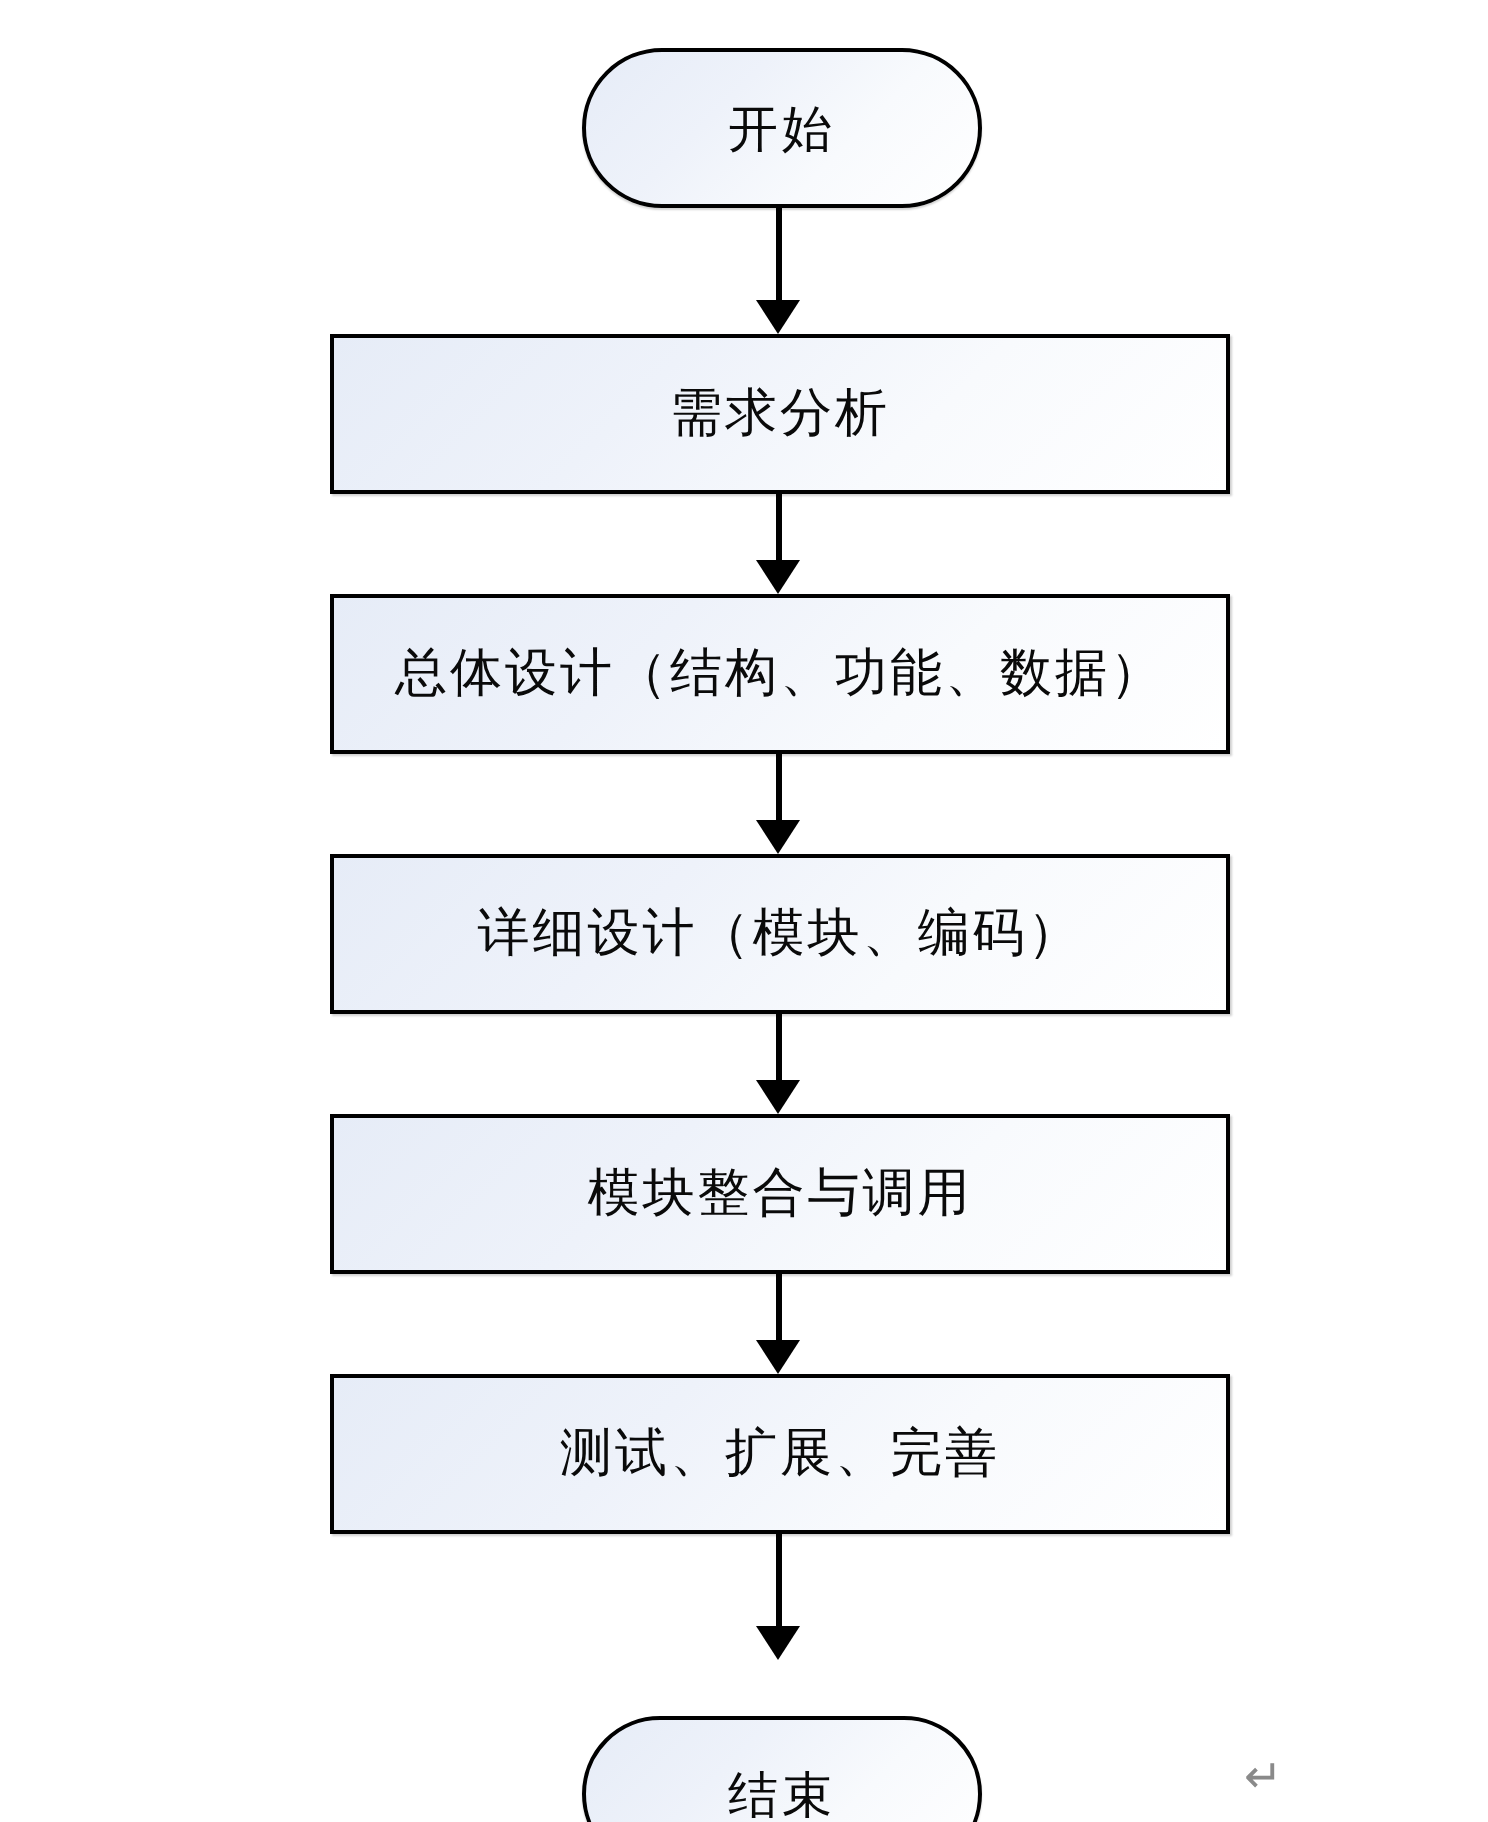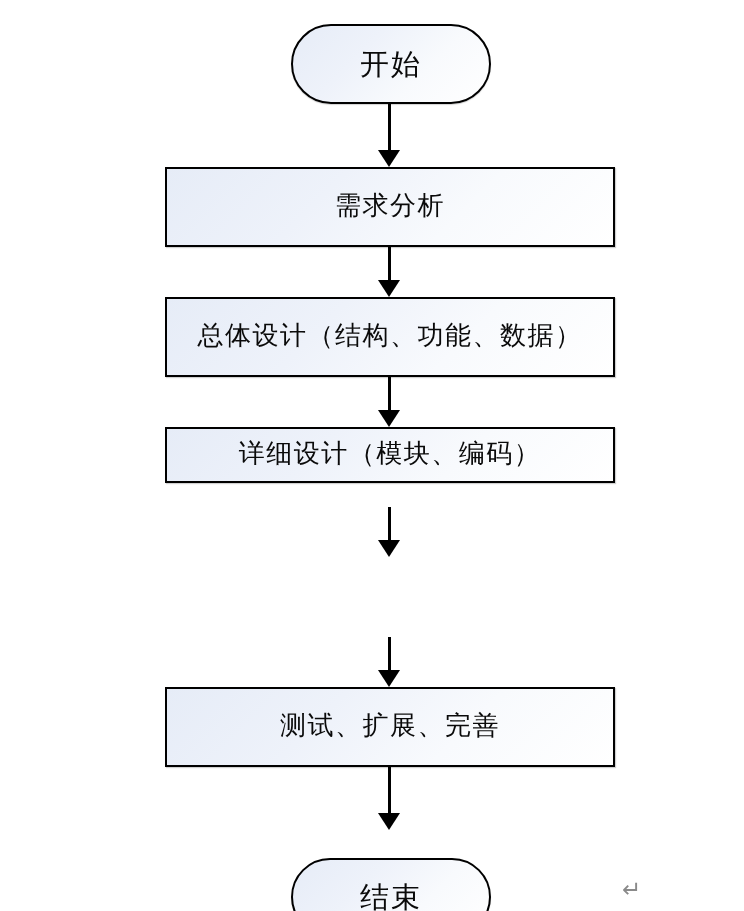--- a/index.html
+++ b/index.html
@@ -39,31 +39,30 @@
 
   .node.terminator {
     border-radius: 999px;
     border-width: 2.5px;
     box-shadow: 0 1px 1px rgba(0,0,0,0.18);
   }
 
   .node.process {
     border-radius: 0;
     box-shadow: 1px 1px 1px rgba(120,120,120,0.35);
-    font-family: Liberation Mono, monospace;
   }
 
   .node-label {
     font-size: 26px;
     letter-spacing: 1.5px;
     white-space: nowrap;
     color: #0a0a0a;
   }
   .node.terminator .node-label {
-    font-size: 29px;
+    font-size: 25px;
     letter-spacing: 2px;
   }
 
   
   .connector {
     position: absolute;
   }
   .connector .stem {
     position: absolute;
     left: 50%;
@@ -103,24 +102,27 @@
   </div>
 
   <div class="node process" id="node-requirements" style="left: 165px; top: 167px; width: 450px; height: 80px;">
     <span class="node-label">需求分析</span>
   </div>
 
   <div class="node process" id="node-overall-design" style="left: 165px; top: 297px; width: 450px; height: 80px; text-align: center;">
     <span class="node-label">总体设计（结构、功能、数据）</span>
   </div>
 
-  <div class="node process" id="node-detailed-design" style="left: 165px; top: 427px; width: 450px; height: 56px; text-align: right;">
+  <div class="node process" id="node-detailed-design" style="left: 165px; top: 427px; width: 450px; height: 80px; text-align: right;">
     <span class="node-label">详细设计（模块、编码）</span>
   </div>
 
+  <div class="node process" id="node-module-integration" style="left: 165px; top: 557px; width: 450px; height: 80px;">
+    <span class="node-label">模块整合与调用</span>
+  </div>
 
   <div class="node process" id="node-testing" style="left: 165px; top: 687px; width: 450px; height: 80px;">
     <span class="node-label">测试、扩展、完善</span>
   </div>
 
   <div class="node terminator" id="node-end" style="left: 291px; top: 830px; width: 200px; height: 78px; margin-top: 28px;">
     <span class="node-label">结束</span>
   </div>
 
   <div class="connector" id="conn-0" style="left: 369px; top: 104px; width: 40px; height: 63px;">

